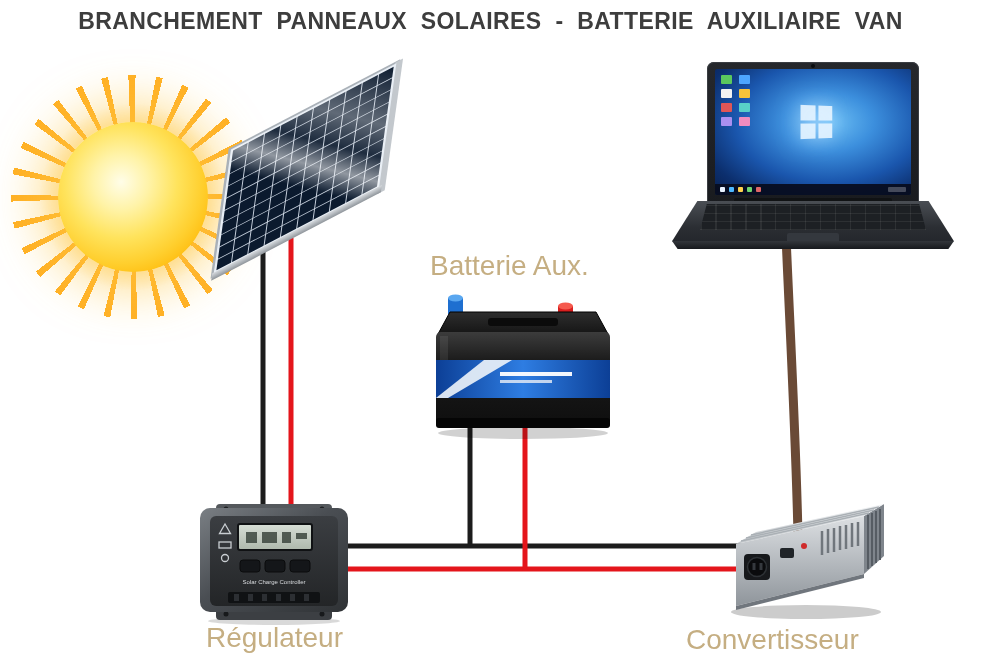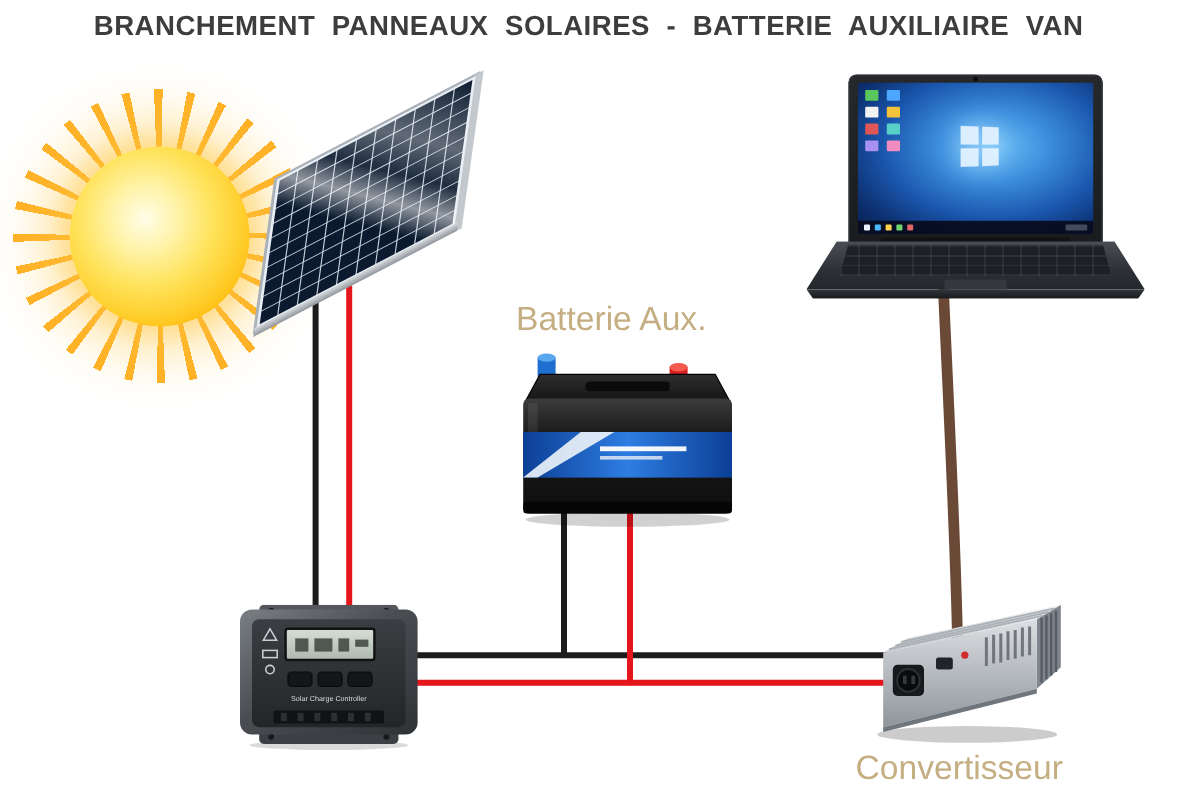--- a/index.html
+++ b/index.html
@@ -7,21 +7,21 @@
   .canvas{position:relative;width:981px;height:667px;background:#ffffff;overflow:hidden;}
 
   
   .title{position:absolute;top:8px;left:0;width:100%;text-align:center;
     font-size:23px;font-weight:700;letter-spacing:.4px;word-spacing:7px;color:#3d3d3d;}
 
   
   .comp-label{position:absolute;font-size:28px;color:#c5ae82;}
   .label-batt{left:430px;top:250px;}
   .label-reg{left:206px;top:622px;}
-  .label-inv{left:686px;top:624px;margin-left:27px;}
+  .label-inv{left:686px;top:624px;}
 
   
   .sun{position:absolute;left:8px;top:72px;width:250px;height:250px;}
   .sun-halo{position:absolute;inset:0;border-radius:50%;
     background:radial-gradient(closest-side,rgba(255,205,80,.5) 0 45%,rgba(255,195,60,.22) 62%,rgba(255,195,60,0) 75%);}
   .sun-rays{position:absolute;inset:0;border-radius:50%;
     background:repeating-conic-gradient(from -2deg,rgba(255,172,25,.95) 0 3.2deg,rgba(255,172,25,0) 3.2deg 12.85deg);
     -webkit-mask:radial-gradient(closest-side,transparent 0 52%,#000 52% 98%,transparent 98%);
     mask:radial-gradient(closest-side,transparent 0 52%,#000 52% 98%,transparent 98%);}
   .sun-core{position:absolute;left:50px;top:50px;width:150px;height:150px;border-radius:50%;
@@ -281,15 +281,16 @@
         <line x1="102" y1="35" x2="102" y2="59"></line>
       <line x1="108" y1="34" x2="108" y2="58"></line>
         <line x1="114" y1="32" x2="114" y2="56"></line>
       <line x1="120" y1="31" x2="120" y2="55"></line>
         <line x1="126" y1="29" x2="126" y2="53"></line>
       <line x1="132" y1="28" x2="132" y2="52"></line>
     </g>
   </svg>
 
   <div class="comp-label label-batt">Batterie Aux.</div>
+  <div class="comp-label label-reg">Régulateur</div>
   <div class="comp-label label-inv">Convertisseur</div>
 
 </div>
 
 </body></html>

